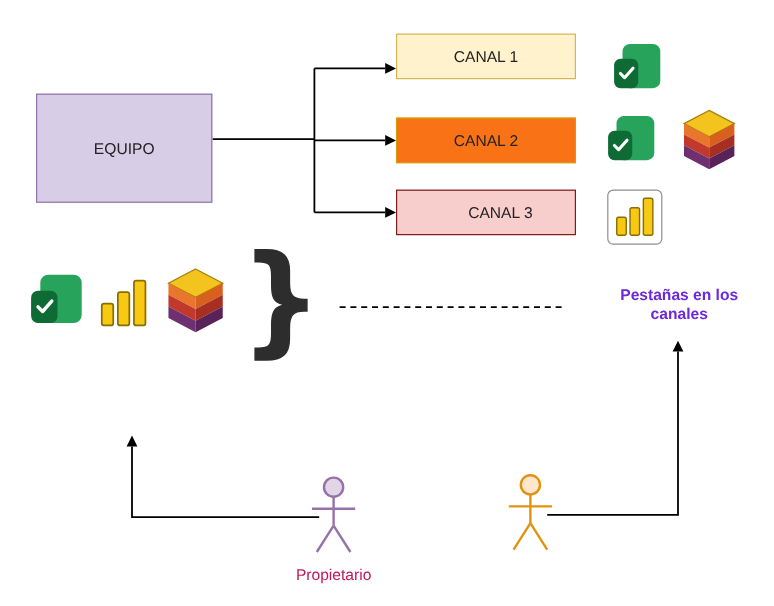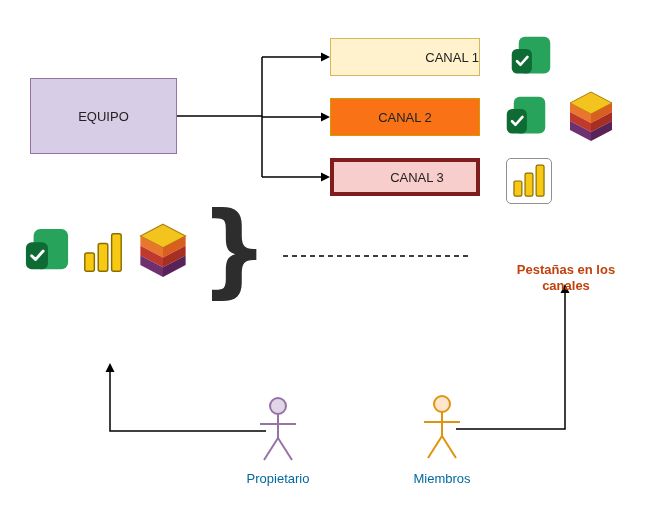--- a/index.html
+++ b/index.html
@@ -5,35 +5,35 @@
   html,body{margin:0;padding:0;background:#ffffff;}
   #canvas{
     position:relative;width:645px;height:505px;background:#ffffff;
     font-family:"Liberation Sans",sans-serif;overflow:hidden;
   }
   .node{
     position:absolute;display:flex;align-items:center;justify-content:center;
     font-size:13px;color:#222;box-sizing:border-box;text-align:center;
   }
   .team-box{
-    left:30px;top:78px;width:147px;height:76px;
+    left:30px;top:78px;width:147px;height:91px;
     background:#d8cde6;border:1px solid #9673a6;
   }
   .canal{left:330px;width:150px;height:38px;}
-  .canal1{top:38px;background:#fff2cc;border:1px solid #d6b656;justify-content:flex-end;}
+  .canal1{top:28px;background:#fff2cc;border:1px solid #d6b656;}
   .canal2{top:98px;background:#f97316;border:1px solid #d79b00;}
-  .canal3{top:158px;background:#f8cecc;border:4px solid #7f1d1d;padding-left:24px;}
+  .canal3{top:158px;background:#f8cecc;border:1px solid #7f1d1d;padding-left:24px;}
   .caption{
-    position:absolute;font-size:13px;font-weight:bold;color:#c2410c;
-    text-align:center;line-height:1.25;margin-top:24px;
+    position:absolute;font-size:13px;font-weight:bold;color:#6d28d9;
+    text-align:center;line-height:1.25;
   }
   .apps-caption{left:28px;top:314px;width:168px;}
   .tabs-caption{left:500px;top:238px;width:132px;}
   .actor-label{
-    position:absolute;font-size:13px;color:#0369a1;text-align:center;
+    position:absolute;font-size:13px;color:#be185d;text-align:center;
   }
   .owner-label{left:230px;top:471px;width:96px;}
   .members-label{left:398px;top:471px;width:88px;}
   .icon{position:absolute;display:block;}
   .icon svg{display:block;width:100%;height:100%;}
   .boxed{border:1px solid #8f8f8f;border-radius:5px;padding:3px;background:#fff;}
   .brace{
     position:absolute;left:200px;top:194px;width:52px;height:120px;
     font-family:"DejaVu Sans",sans-serif;font-size:96px;font-weight:bold;
     line-height:112px;color:#2d2d2d;transform:scaleY(1.05);text-align:center;
@@ -166,15 +166,14 @@
     <svg viewBox="0 0 44 68">
       <circle cx="22" cy="10" r="8" fill="#ffe6cc" stroke="#e0930f" stroke-width="2"></circle>
       <line x1="22" y1="18" x2="22" y2="42" stroke="#e0930f" stroke-width="2"></line>
       <line x1="4" y1="28" x2="40" y2="28" stroke="#e0930f" stroke-width="2"></line>
       <line x1="22" y1="42" x2="8" y2="64" stroke="#e0930f" stroke-width="2"></line>
       <line x1="22" y1="42" x2="36" y2="64" stroke="#e0930f" stroke-width="2"></line>
     </svg>
   </span>
 
   <div class="actor-label owner-label">Propietario</div>
-  <div class="actor-label members-label">Miembros</div>
 
 </div>
 
 </body></html>

